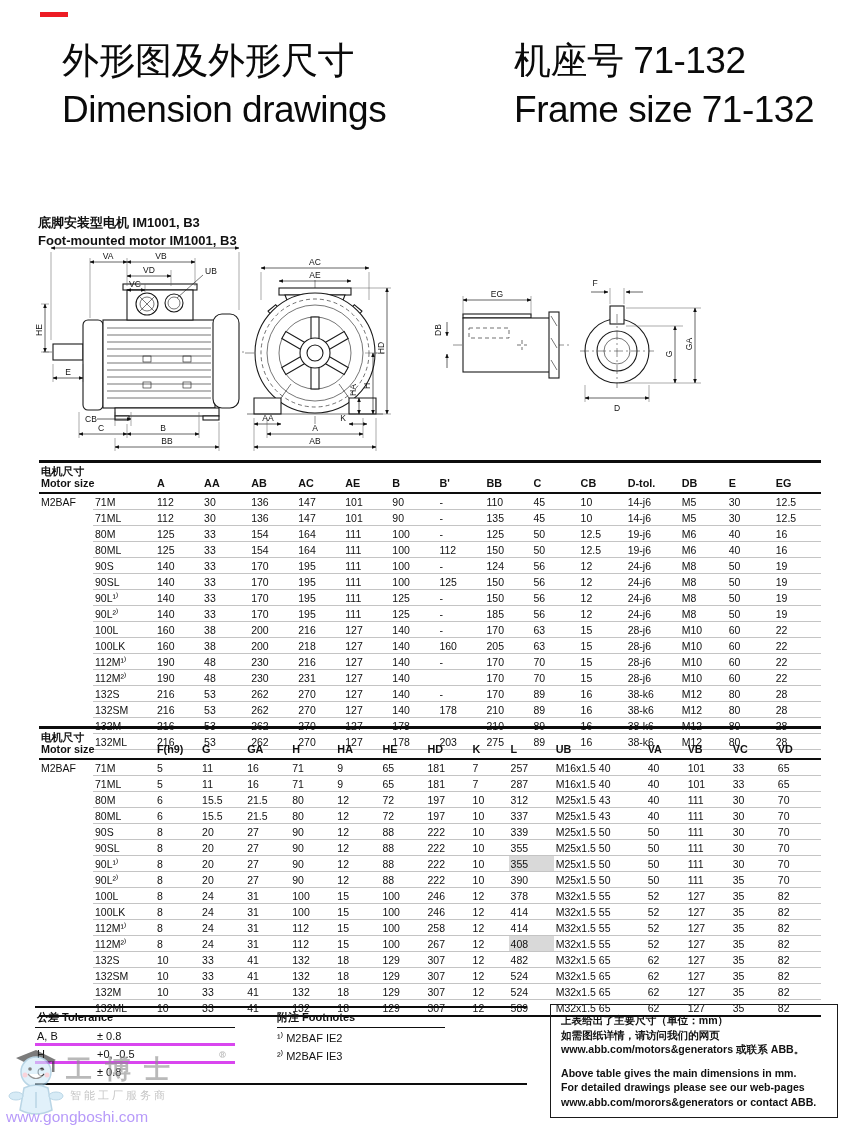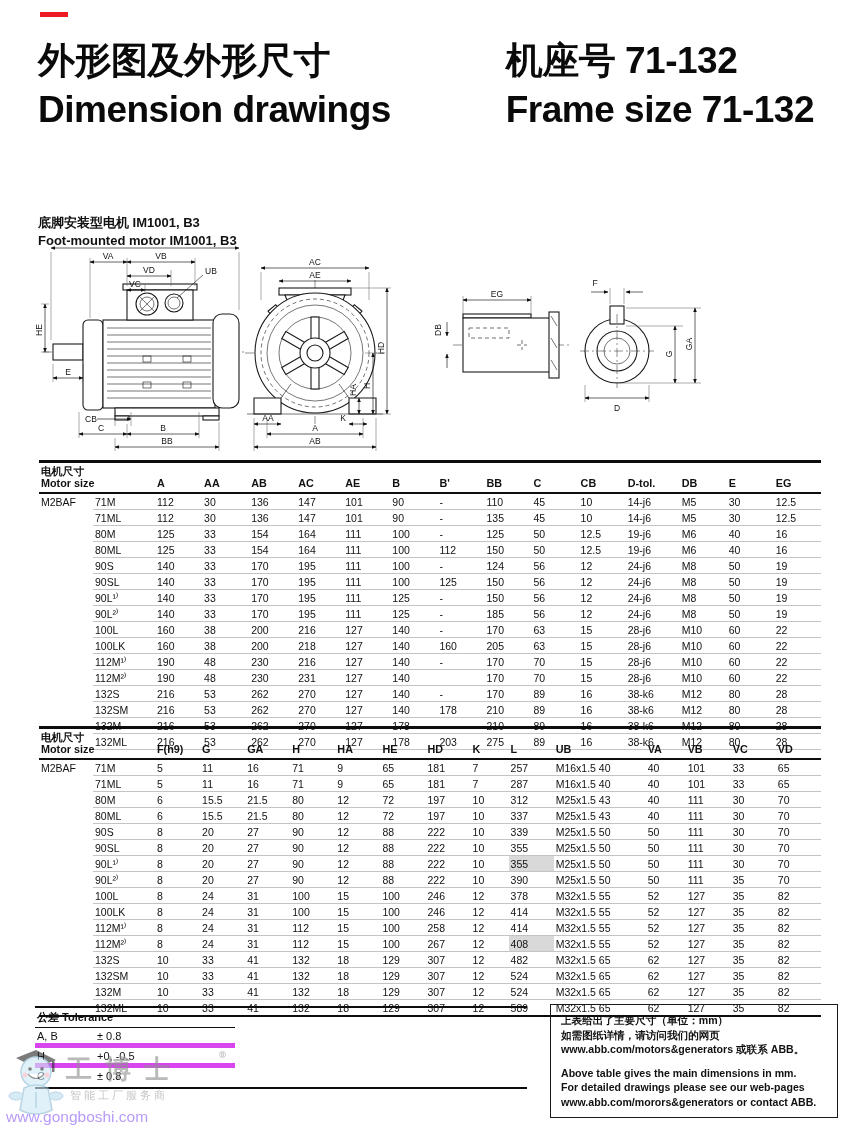--- a/index.html
+++ b/index.html
@@ -1,20 +1,20 @@
 <!DOCTYPE html>
 <html><head>
 <meta charset="utf-8">
 <style>
   html,body{margin:0;padding:0;background:#ffffff;}
   .page{position:relative;width:850px;height:1138px;background:#fff;overflow:hidden;
         font-family:"Liberation Sans",sans-serif;color:#111;}
   .red-dash{position:absolute;left:40px;top:12px;width:28px;height:5px;}
   .titles{position:absolute;left:38px;right:36px;top:36px;display:flex;justify-content:space-between;}
-  .title-block{font-weight:700;font-size:37px;line-height:49px;letter-spacing:-0.5px;color:#0a0a0a;}
+  .title-block{font-weight:400;font-size:37px;line-height:49px;letter-spacing:-0.5px;color:#0a0a0a;margin-left:24px;}
   .title-block.right{text-align:left;}
   .subtitle{position:absolute;left:38px;top:214px;font-size:13px;font-weight:700;line-height:18px;}
   .dwg{position:absolute;left:35px;top:238px;}
   .dwg text{font-size:8.5px;fill:#111;}
   .o{fill:#fff;stroke:#1a1a1a;stroke-width:1.1;}
   .t{fill:none;stroke:#1a1a1a;stroke-width:.6;}
   .dim{stroke:#111;stroke-width:.65;fill:none;marker-start:url(#ar);marker-end:url(#ar);}
   .dim1{stroke:#111;stroke-width:.65;fill:none;marker-end:url(#ar);}
   .ext{stroke:#555;stroke-width:.5;}
   .cl{stroke:#333;stroke-width:.55;stroke-dasharray:9 3 2 3;fill:none;}
@@ -27,21 +27,21 @@
   .dim-table th.msize-th{line-height:12px;}
   .dim-table td{padding:1px 2px;line-height:12px;height:13px;border-bottom:1px solid #c4c4c4;
       white-space:nowrap;overflow:hidden;}
   .dim-table td.col-group{border-bottom:none;}
   .dim-table.t2 tbody tr:last-child td{border-bottom:2.5px solid #0d0d0d;}
   .dim-table td.hl{background:#d9d9d9;}
   .bottom-left{position:absolute;left:35px;top:1006px;width:492px;display:flex;
       border-top:2.5px solid #0d0d0d;border-bottom:2.5px solid #0d0d0d;padding-bottom:4px;}
   .tol-table{width:200px;border-collapse:collapse;font-size:11px;}
   .tol-table th{text-align:left;font-weight:700;border-bottom:1.5px solid #0d0d0d;padding:2px 0 2px 2px;}
-  .tol-table td{padding:1.5px 0 1.5px 2px;border-bottom:5px solid #d946ef;}
+  .tol-table td{padding:1.5px 0 1.5px 2px;border-bottom:3px solid #d946ef;}
   .tol-table tr:last-child td{border-bottom:none;}
   .tol-table td:first-child{width:58px;}
   .footnotes{margin-left:42px;width:168px;font-size:11px;}
   .fn-title{font-weight:700;border-bottom:1.5px solid #0d0d0d;padding:2px 0;}
   .fn-item{padding-top:3px;line-height:15px;}
   .note-box{position:absolute;left:550px;top:1004px;width:288px;box-sizing:border-box;
       border:1.6px solid #1a1a1a;padding:8px 10px;font-size:10.6px;font-weight:700;line-height:14.5px;}
   .note-gap{height:9px;}
   .watermark{position:absolute;left:2px;top:1048px;width:230px;height:88px;opacity:.62;}
   .wm-name{position:absolute;left:64px;top:4px;font-family:"DejaVu Serif",serif;font-weight:700;
@@ -946,20 +946,25 @@
           <tr>
             <td>H</td>
             <td>+0, -0.5</td>
           </tr>
           <tr>
             <td>C</td>
             <td>± 0.8</td>
           </tr>
         </tbody>
     </table>
+    <div class="footnotes">
+      <div class="fn-title">附注 Footnotes</div>
+      <div class="fn-item">¹⁾ M2BAF IE2</div>
+      <div class="fn-item">²⁾ M2BAF IE3</div>
+    </div>
   </div>
 
   <div class="note-box">
     <div>上表给出了主要尺寸（单位：mm）</div>
     <div>如需图纸详情，请访问我们的网页</div>
     <div>www.abb.com/motors&amp;generators 或联系 ABB。</div>
     <div class="note-gap"></div>
     <div>Above table gives the main dimensions in mm.</div>
     <div>For detailed drawings please see our web-pages</div>
     <div>www.abb.com/morors&amp;generators or contact ABB.</div>

